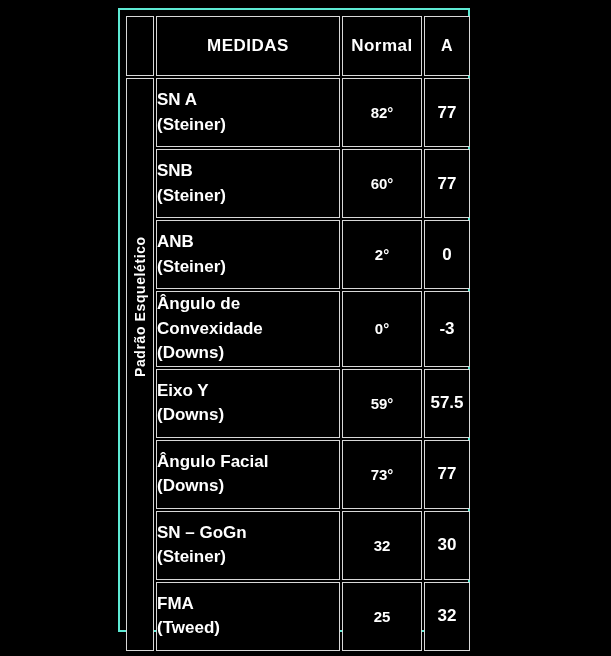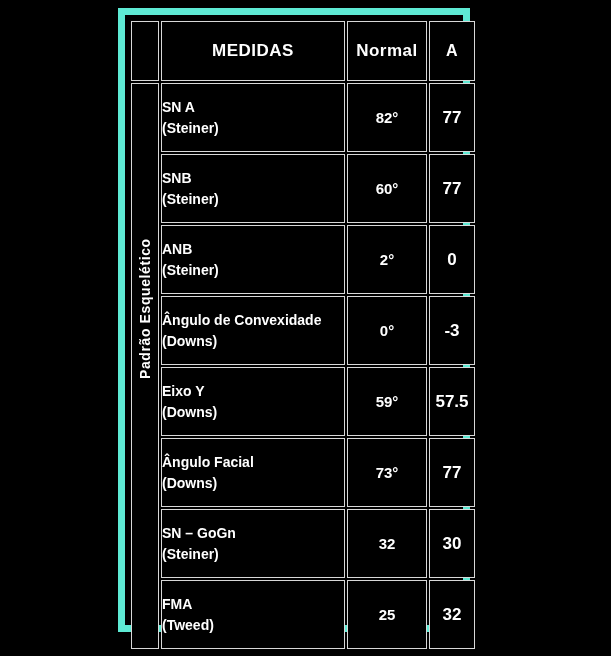--- a/index.html
+++ b/index.html
@@ -15,21 +15,21 @@
     overflow: hidden;
   }
 
   
   #table-frame {
     position: absolute;
     left: 118px;
     top: 8px;
     width: 352px;
     height: 624px;
-    border: 7px solid #5eead4;
+    border: 2px solid #5eead4;
     box-sizing: border-box;
     background: #000000;
     padding: 4px;
   }
 
   #measurements-table {
     width: 100%;
     height: 100%;
     border-collapse: separate;
     border-spacing: 2px;
@@ -78,21 +78,21 @@
     white-space: nowrap;
     font-size: 14px;
     font-weight: bold;
     letter-spacing: 0.6px;
     color: #ffffff;
   }
 
   
   .meas-cell {
     padding-left: 9px;
-    font-size: 14px;
+    font-size: 17px;
     font-weight: bold;
     line-height: 1.45;
     text-align: left;
   }
   .meas-line1 { display: block; }
   .meas-line2 { display: block; }
 
   .value-cell {
     text-align: center;
     font-size: 15px;

